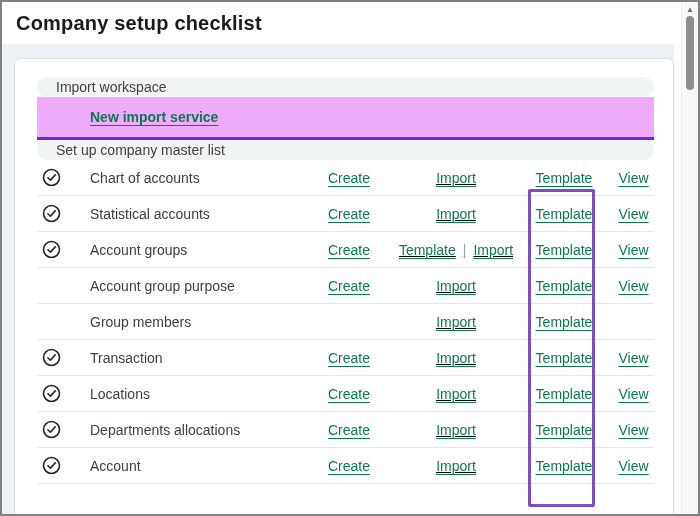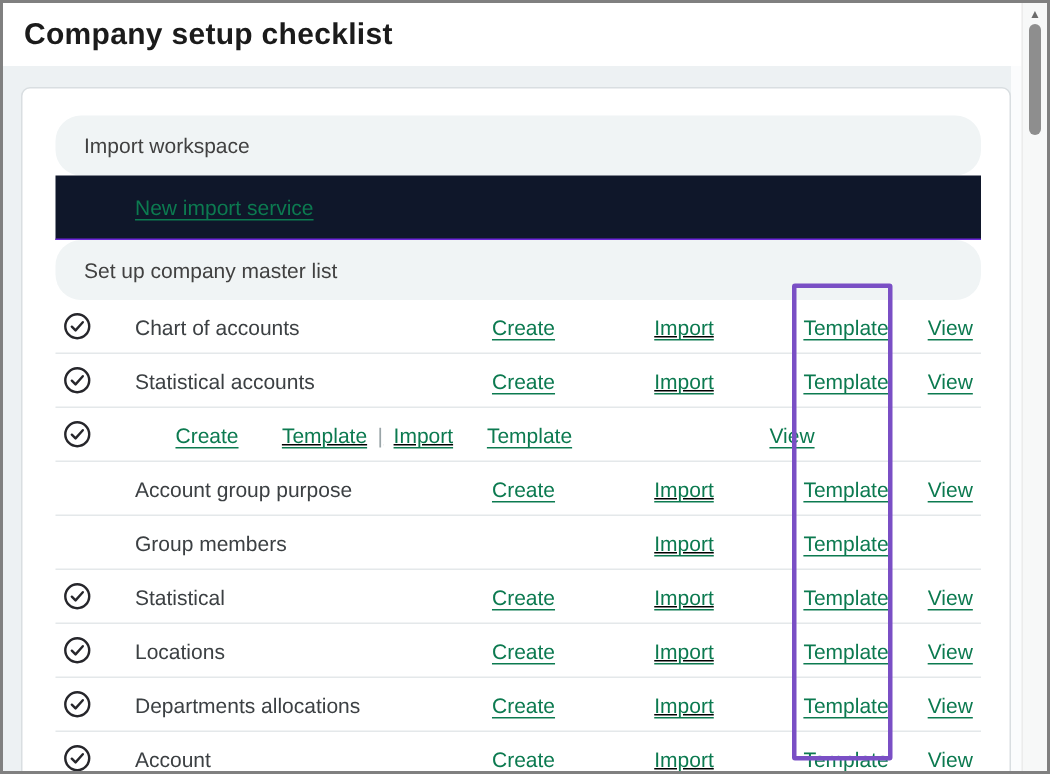--- a/index.html
+++ b/index.html
@@ -21,26 +21,26 @@
   }
   .gap-strip {
     position:absolute; right:16px; top:42px; bottom:0; width:8px; background:#fbfcfd;
   }
   .card {
     position:absolute; left:12px; top:56px; width:660px; height:462px;
     box-sizing:border-box; background:#fff; border:1px solid #d9dee1;
     border-radius:6px 6px 0 0; padding:18px 19px 0 22px; overflow:hidden;
   }
   .section-bar {
-    height:40px; background:#f0f4f5; display:flex; align-items:center;
+    height:20px; background:#f0f4f5; display:flex; align-items:center;
     padding-left:19px; box-sizing:border-box; font-size:14px; color:#414141;border-radius:17px;
   }
   .link-row {
     height:43px; display:flex; align-items:center; padding-left:53px;
-    box-sizing:border-box; border-bottom:1px solid #6d28d9; background:#0f172a;
+    box-sizing:border-box; border-bottom:3px solid #6d28d9; background:#f0abfc;font-weight:bold;
   }
   .rows { }
   .row {
     height:36px; display:flex; align-items:center; box-sizing:border-box;
     border-bottom:1px solid #e4e8ea; background:#fff;
   }
   .cell { display:flex; align-items:center; justify-content:center; box-sizing:border-box; }
   .c-icon  { width:53px; justify-content:flex-start; padding-left:5px; }
   .c-label { width:211px; justify-content:flex-start; font-size:14px; color:#3c4043; }
   .c-create   { width:96px; }
@@ -151,20 +151,21 @@
   </div>
         <div class="row">
     <span class="cell c-icon">
       <span class="check">
         <svg width="19" height="19" viewBox="0 0 20 20">
           <circle cx="10" cy="10" r="8.4" fill="none" stroke="currentColor" stroke-width="1.7"></circle>
           <path d="M6.2 10.3 L8.8 12.9 L13.9 7.2" fill="none" stroke="currentColor" stroke-width="1.7" stroke-linecap="round" stroke-linejoin="round"></path>
         </svg>
       </span>
     </span>
+    <span class="cell c-label">Account groups</span>
     <span class="cell c-create">
             <a class="glink">Create</a>
           </span>
     <span class="cell c-import">
       <a class="glink">Template</a>
       <span class="sep">|</span>
       <a class="glink">Import</a>
     </span>
     <span class="cell c-template">
             <a class="glink">Template</a>
@@ -219,21 +220,21 @@
   </div>
         <div class="row">
     <span class="cell c-icon">
       <span class="check">
         <svg width="19" height="19" viewBox="0 0 20 20">
           <circle cx="10" cy="10" r="8.4" fill="none" stroke="currentColor" stroke-width="1.7"></circle>
           <path d="M6.2 10.3 L8.8 12.9 L13.9 7.2" fill="none" stroke="currentColor" stroke-width="1.7" stroke-linecap="round" stroke-linejoin="round"></path>
         </svg>
       </span>
     </span>
-    <span class="cell c-label">Statistical</span>
+    <span class="cell c-label">Transaction</span>
     <span class="cell c-create">
             <a class="glink">Create</a>
           </span>
     <span class="cell c-import">
 
       <a class="glink">Import</a>
     </span>
     <span class="cell c-template">
             <a class="glink">Template</a>
           </span>

